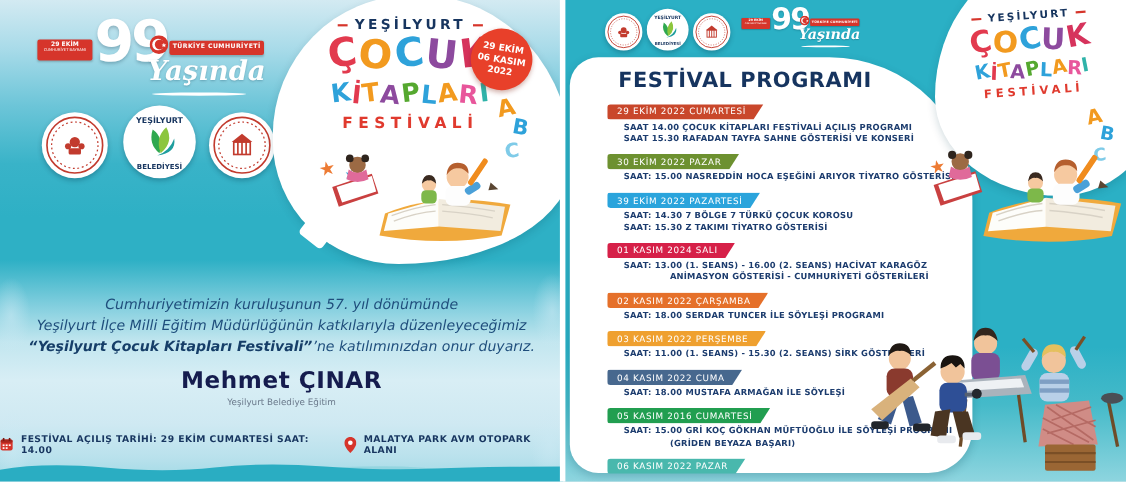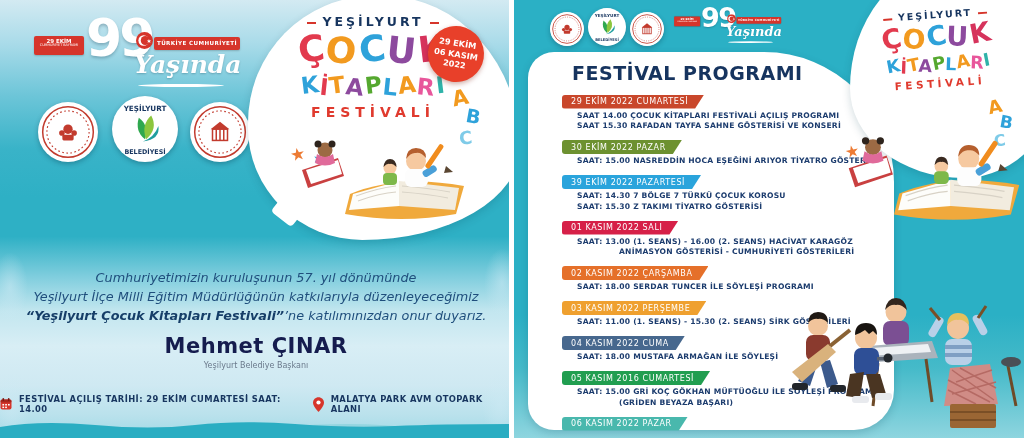--- a/index.html
+++ b/index.html
@@ -83,21 +83,21 @@
   .footer{position:absolute;left:0;right:0;top:394px;display:flex;justify-content:center;
            align-items:center;gap:7px;color:#17355f;font-weight:bold;font-size:8.4px;
            letter-spacing:.4px;}
   .footer svg{flex:0 0 auto;}
   .orn{position:absolute;width:36px;height:70px;opacity:.55;
        background:radial-gradient(ellipse at center,#cdeaf4 0%,rgba(205,234,244,0) 70%);}
 
   .wave{position:absolute;left:0;bottom:0;width:512px;height:20px;}
 
   
-  .card{position:absolute;left:16px;top:52px;width:366px;height:378px;background:#fff;
+  .card{position:absolute;left:6px;top:52px;width:366px;height:378px;background:#fff;
         border-radius:26px 130px 40px 26px;box-shadow:0 3px 8px rgba(0,60,80,.2);
         padding:10px 14px 20px 34px;box-sizing:border-box;display:flex;flex-direction:column;}
   .card h1{margin:0 0 5px 10px;font-size:19px;color:#16345f;letter-spacing:.5px;}
   .event{margin-bottom:3px;}
   .event .badge{display:inline-block;color:#fff;font-size:8px;font-weight:normal;
         letter-spacing:.6px;padding:2.5px 16px 2.5px 9px;border-radius:3px 0 0 3px;
         clip-path:polygon(0 0,100% 0,calc(100% - 9px) 100%,0 100%);margin-bottom:2px;}
   .event .line{color:#1c3c6e;font-size:7.6px;font-weight:bold;letter-spacing:.2px;
         line-height:10.5px;padding-left:15px;}
   .event .line.cont{padding-left:57px;}
@@ -237,21 +237,21 @@
     <div class="orn" style="left:-6px;top:372px;"></div>
     <div class="orn" style="right:-6px;top:370px;"></div>
 
     <div class="message">
       <div>Cumhuriyetimizin kuruluşunun 57. yıl dönümünde</div>
       <div>Yeşilyurt İlçe Milli Eğitim Müdürlüğünün katkılarıyla düzenleyeceğimiz</div>
       <div><span class="bold">“Yeşilyurt Çocuk Kitapları Festivali”</span><span>’ne katılımınızdan onur duyarız.</span></div>
     </div>
 
     <div class="sig-name">Mehmet ÇINAR</div>
-    <div class="sig-role">Yeşilyurt Belediye Başkanı</div>
+    <div class="sig-role">Yeşilyurt Belediye Eğitim</div>
 
     <div class="footer">
       <svg width="12" height="12" viewBox="0 0 12 12">
         <rect x="0.5" y="1.5" width="11" height="10" rx="2" fill="#d6352b"></rect>
         <rect x="0.5" y="1.5" width="11" height="3" rx="1.5" fill="#a8261e"></rect>
         <rect x="2.5" y="0" width="1.6" height="3" rx="0.8" fill="#7a1a14"></rect>
         <rect x="7.9" y="0" width="1.6" height="3" rx="0.8" fill="#7a1a14"></rect>
         <g fill="#fff">
             <rect x="2.4" y="6" width="1.7" height="1.5"></rect>
             <rect x="5.2" y="6" width="1.7" height="1.5"></rect>
@@ -342,21 +342,21 @@
       <div class="event">
         <div class="badge" style="background: rgb(109, 145, 48);">30 EKİM 2022 PAZAR</div>
         <div class="line">SAAT: 15.00 NASREDDİN HOCA EŞEĞİNİ ARIYOR TİYATRO GÖSTERİSİ</div>
       </div>
       <div class="event">
         <div class="badge" style="background: rgb(42, 164, 220);">39 EKİM 2022 PAZARTESİ</div>
         <div class="line">SAAT: 14.30 7 BÖLGE 7 TÜRKÜ ÇOCUK KOROSU</div>
         <div class="line">SAAT: 15.30 Z TAKIMI TİYATRO GÖSTERİSİ</div>
       </div>
       <div class="event">
-        <div class="badge" style="background: rgb(214, 32, 72);">01 KASIM 2022 SALI</div>
+        <div class="badge" style="background: rgb(214, 32, 72);">01 KASIM 2024 SALI</div>
         <div class="line">SAAT: 13.00 (1. SEANS) - 16.00 (2. SEANS) HACİVAT KARAGÖZ</div>
         <div class="line cont">ANİMASYON GÖSTERİSİ - CUMHURİYETİ GÖSTERİLERİ</div>
       </div>
       <div class="event">
         <div class="badge" style="background: rgb(229, 112, 42);">02 KASIM 2022 ÇARŞAMBA</div>
         <div class="line">SAAT: 18.00 SERDAR TUNCER İLE SÖYLEŞİ PROGRAMI</div>
       </div>
       <div class="event">
         <div class="badge" style="background: rgb(239, 160, 47);">03 KASIM 2022 PERŞEMBE</div>
         <div class="line">SAAT: 11.00 (1. SEANS) - 15.30 (2. SEANS)  SİRK GÖSTERİLERİ</div>

